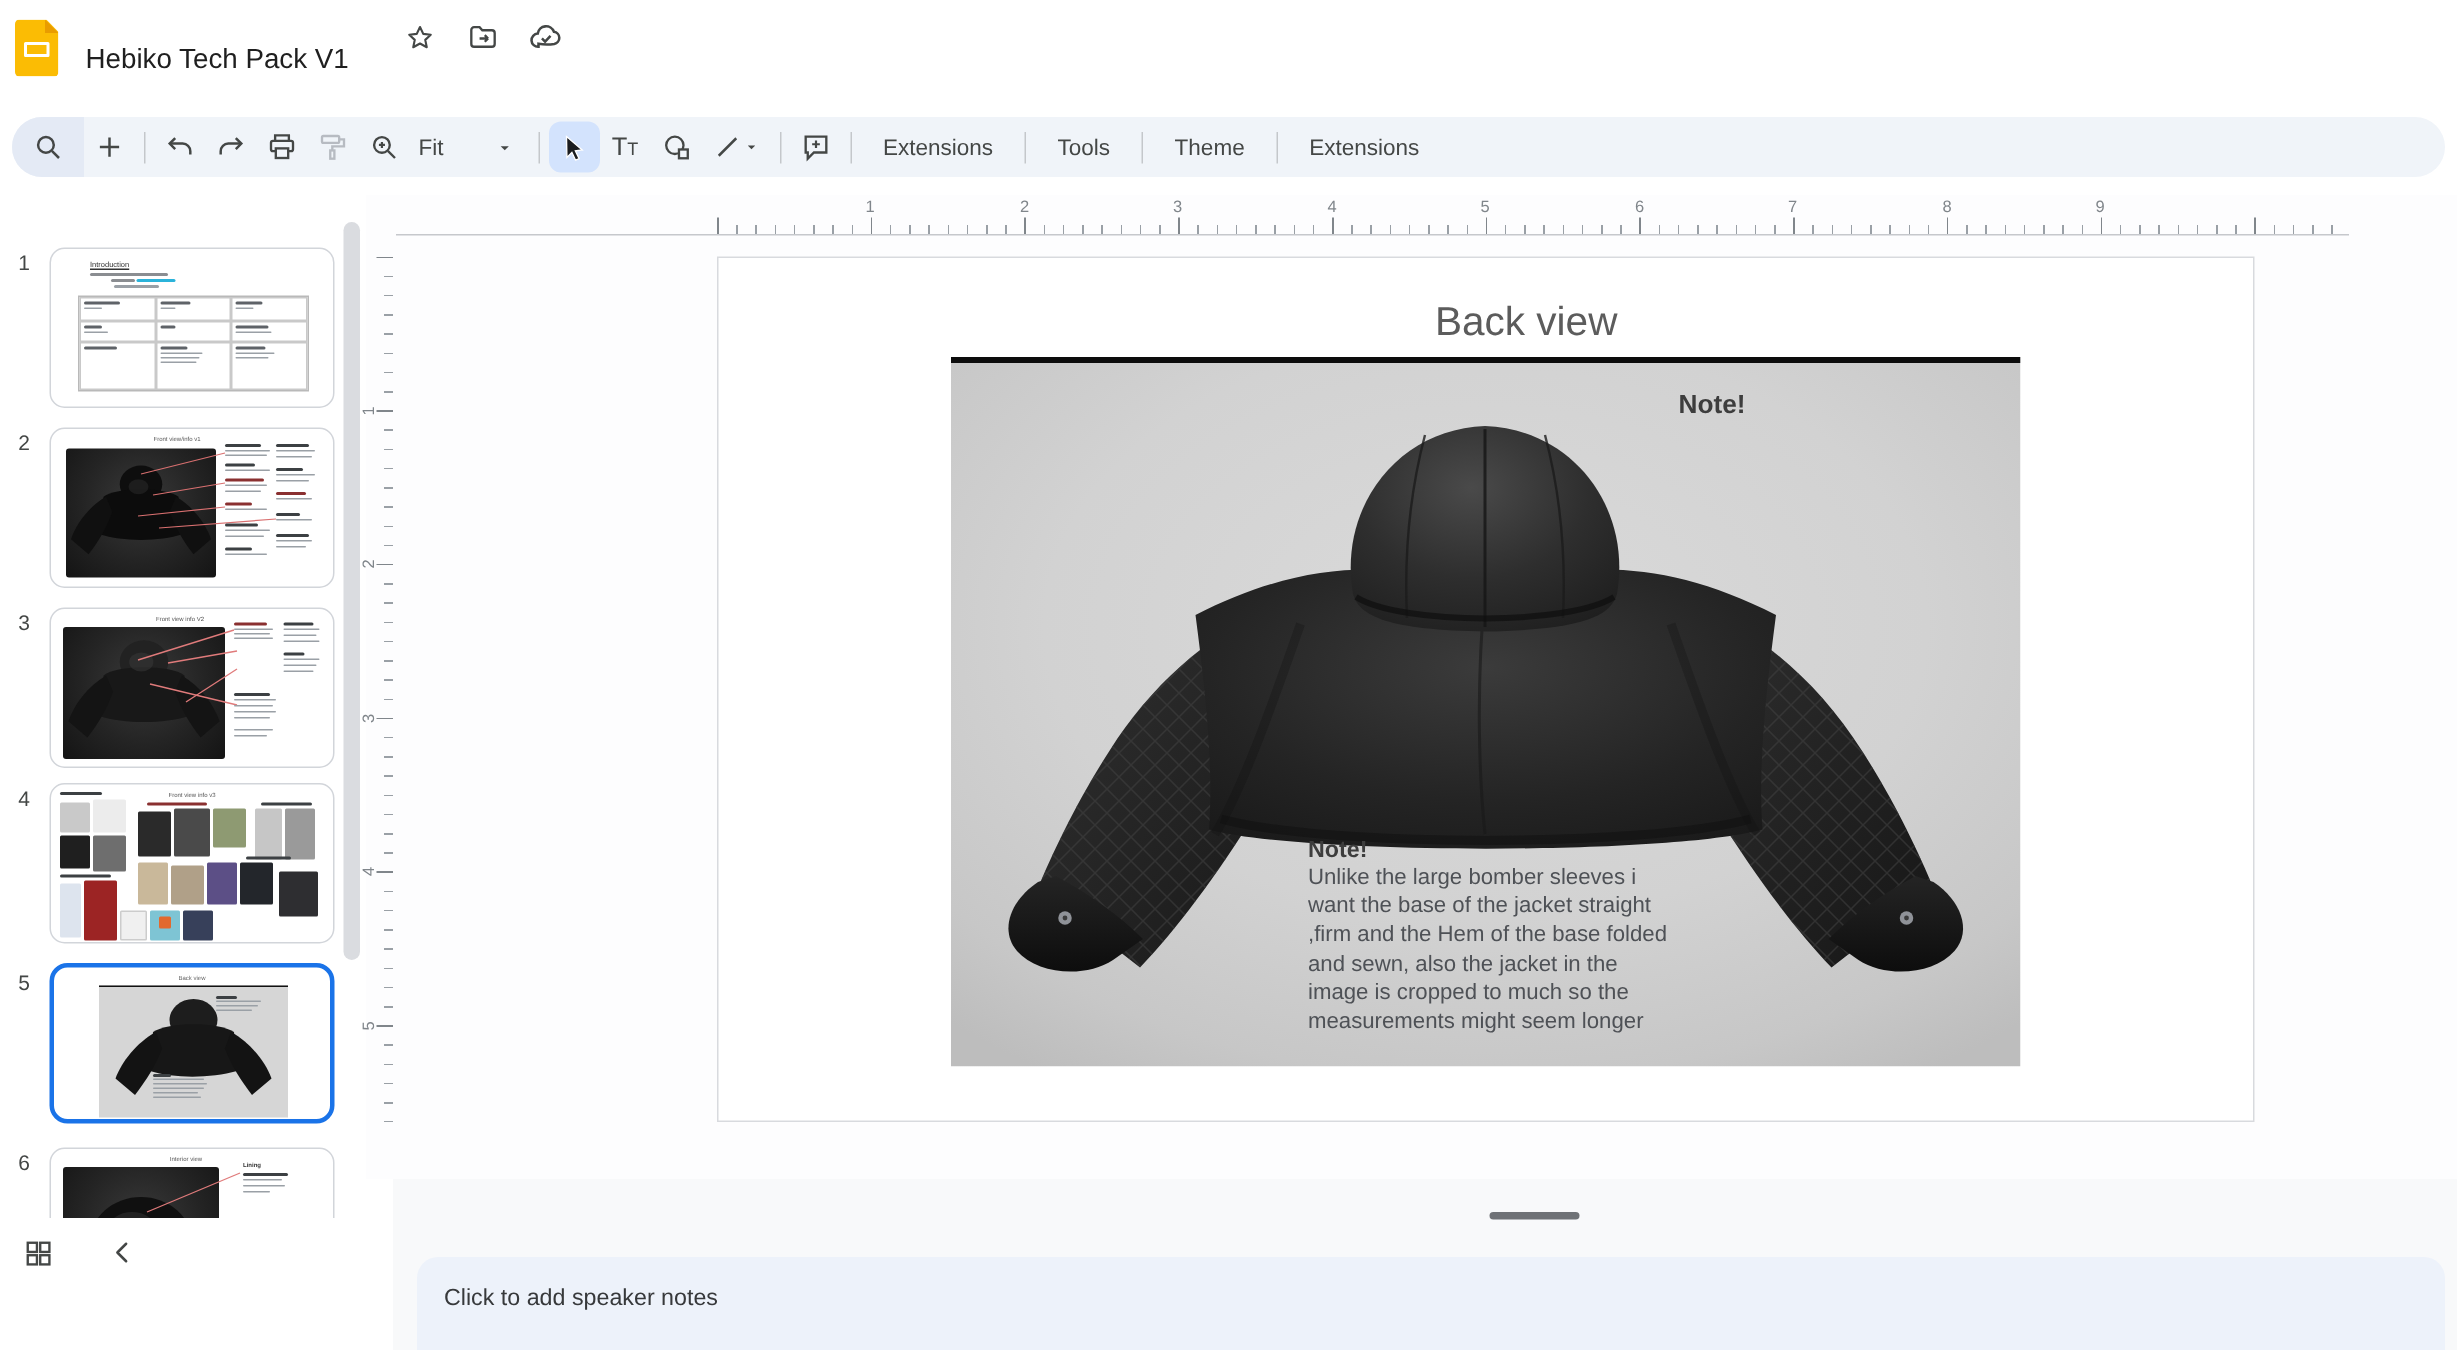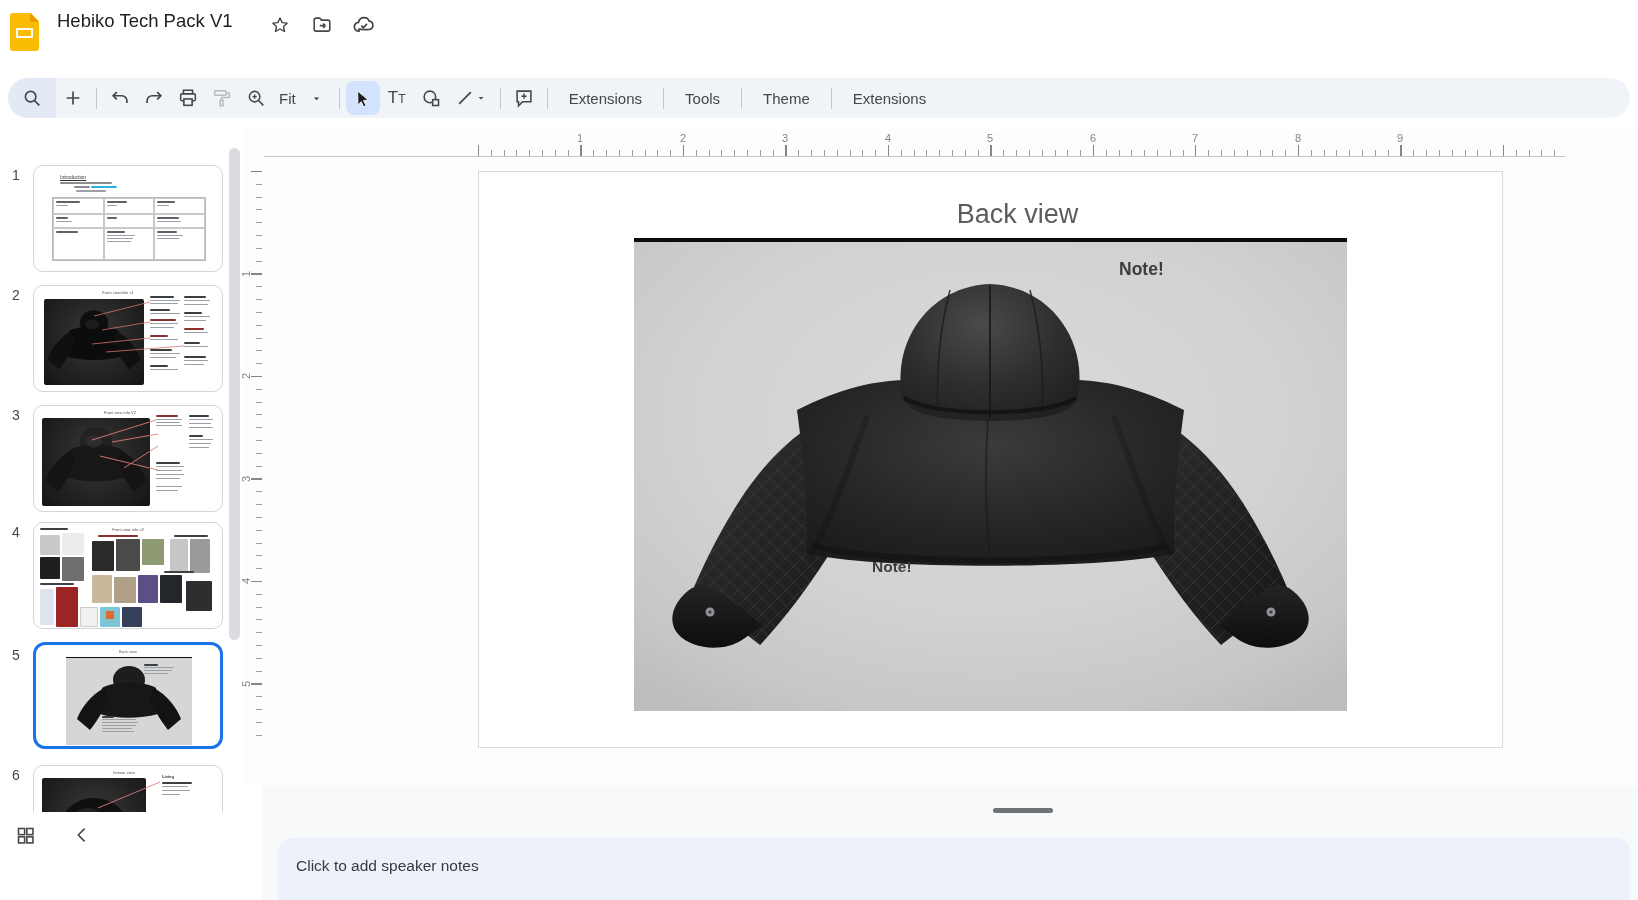--- a/index.html
+++ b/index.html
@@ -11,37 +11,37 @@
 
   
   .topbar { position:absolute; left:0; top:0; width:1638px; height:64px; background:#fff; }
   .logo { position:absolute; left:10px; top:13px; width:29px; height:38px;
     background:#fbbc04; border-radius:3px;
     clip-path:polygon(0 0, 72% 0, 100% 22%, 100% 100%, 0 100%); }
   .logo .fold { position:absolute; right:0; top:0; width:9px; height:9px; background:#e99c00;
     clip-path:polygon(0 0, 100% 100%, 0 100%); }
   .logo .bar { position:absolute; left:6px; top:15px; width:17px; height:10px;
     border:2.5px solid #fff; border-radius:1px; background:transparent; }
-  .doc-title { position:absolute; left:57px; top:10px; font-size:18.5px; color:#1f1f1f; }
+  .doc-title { position:absolute; left:57px; top:28px; font-size:18.5px; color:#1f1f1f; }
   .title-icons { position:absolute; left:268px; top:13px; display:flex; gap:18px; }
   .tbtn { width:24px; height:24px; border-radius:50%; display:flex; align-items:center; justify-content:center; cursor:pointer; }
   .menubar { position:absolute; left:50px; top:38px; display:flex; }
   .menu-item { font-size:14.5px; color:#1f1f1f; padding:3px 9px 5px; border-radius:8px; cursor:pointer; }
   .top-right { position:absolute; right:0; top:0; height:64px; }
 
   
   .toolbar { position:absolute; left:8px; top:78px; width:1622px; height:40px;
     background:#f0f4f9; border-radius:20px; display:flex; align-items:center; }
   .searchcap { width:48px; height:40px; background:#e4eaf5; border-radius:20px 0 0 20px;
     display:flex; align-items:center; justify-content:center; }
   .tool { width:34px; height:34px; border-radius:8px; display:flex; align-items:center;
     justify-content:center; cursor:pointer; }
   .tool.sel { background:#d3e3fd; }
   .tdiv { width:1px; height:21px; background:#c4c7cb; margin:0 6px; }
-  .fit { display:flex; align-items:center; gap:14px; padding:0 10px 0 6px; font-size:15px; color:#444746; cursor:pointer;justify-content:center; }
+  .fit { display:flex; align-items:center; gap:34px; padding:0 10px 0 6px; font-size:15px; color:#444746; cursor:pointer;justify-content:center; }
   .txtbtn { font-size:15px; color:#444746; padding:0 15px; cursor:pointer; }
   .tt { font-weight:500; color:#444746; font-size:17px; letter-spacing:0; }
   .tt small { font-size:12px; }
 
   
   .filmstrip { position:absolute; left:0; top:130px; width:244px; height:682px; overflow:hidden; background:#fff; }
   .slide-num { position:absolute; left:6px; width:20px; text-align:center; font-size:14px; color:#444746; }
   .thumb { position:absolute; left:33px; width:190px; height:107px; background:#fff;
     border:1px solid #d2d5da; border-radius:10px; overflow:hidden; cursor:pointer; }
   .thumb.selected { border:3px solid #1a73e8; border-radius:12px; }
@@ -537,20 +537,26 @@
         <path d="M396,52 C406,90 410,132 408,174" stroke="#1c1c1c" stroke-width="1.6" fill="none" opacity=".8"></path>
         <path d="M270,160 C300,179 412,179 442,160" stroke="#0e0e0e" stroke-width="4" fill="none" opacity=".7"></path>
       </svg>
     </div>
 
     <div class="note note-top">
       <b>Note!</b>
     </div>
     <div class="note note-bot">
       <b>Note!</b>
+      <div class="body">Unlike the large bomber sleeves i
+want the base of the jacket straight
+,firm and the Hem of the base folded
+and sewn,  also the jacket in the
+image is cropped to much so the
+measurements might seem longer</div>
     </div>
   </div>
 
   <div class="below"></div>
   <div class="notes-handle"></div>
   <div class="notes-panel">
     <span class="notes-ph">Click to add speaker notes</span>
   </div>
 
 </div>

